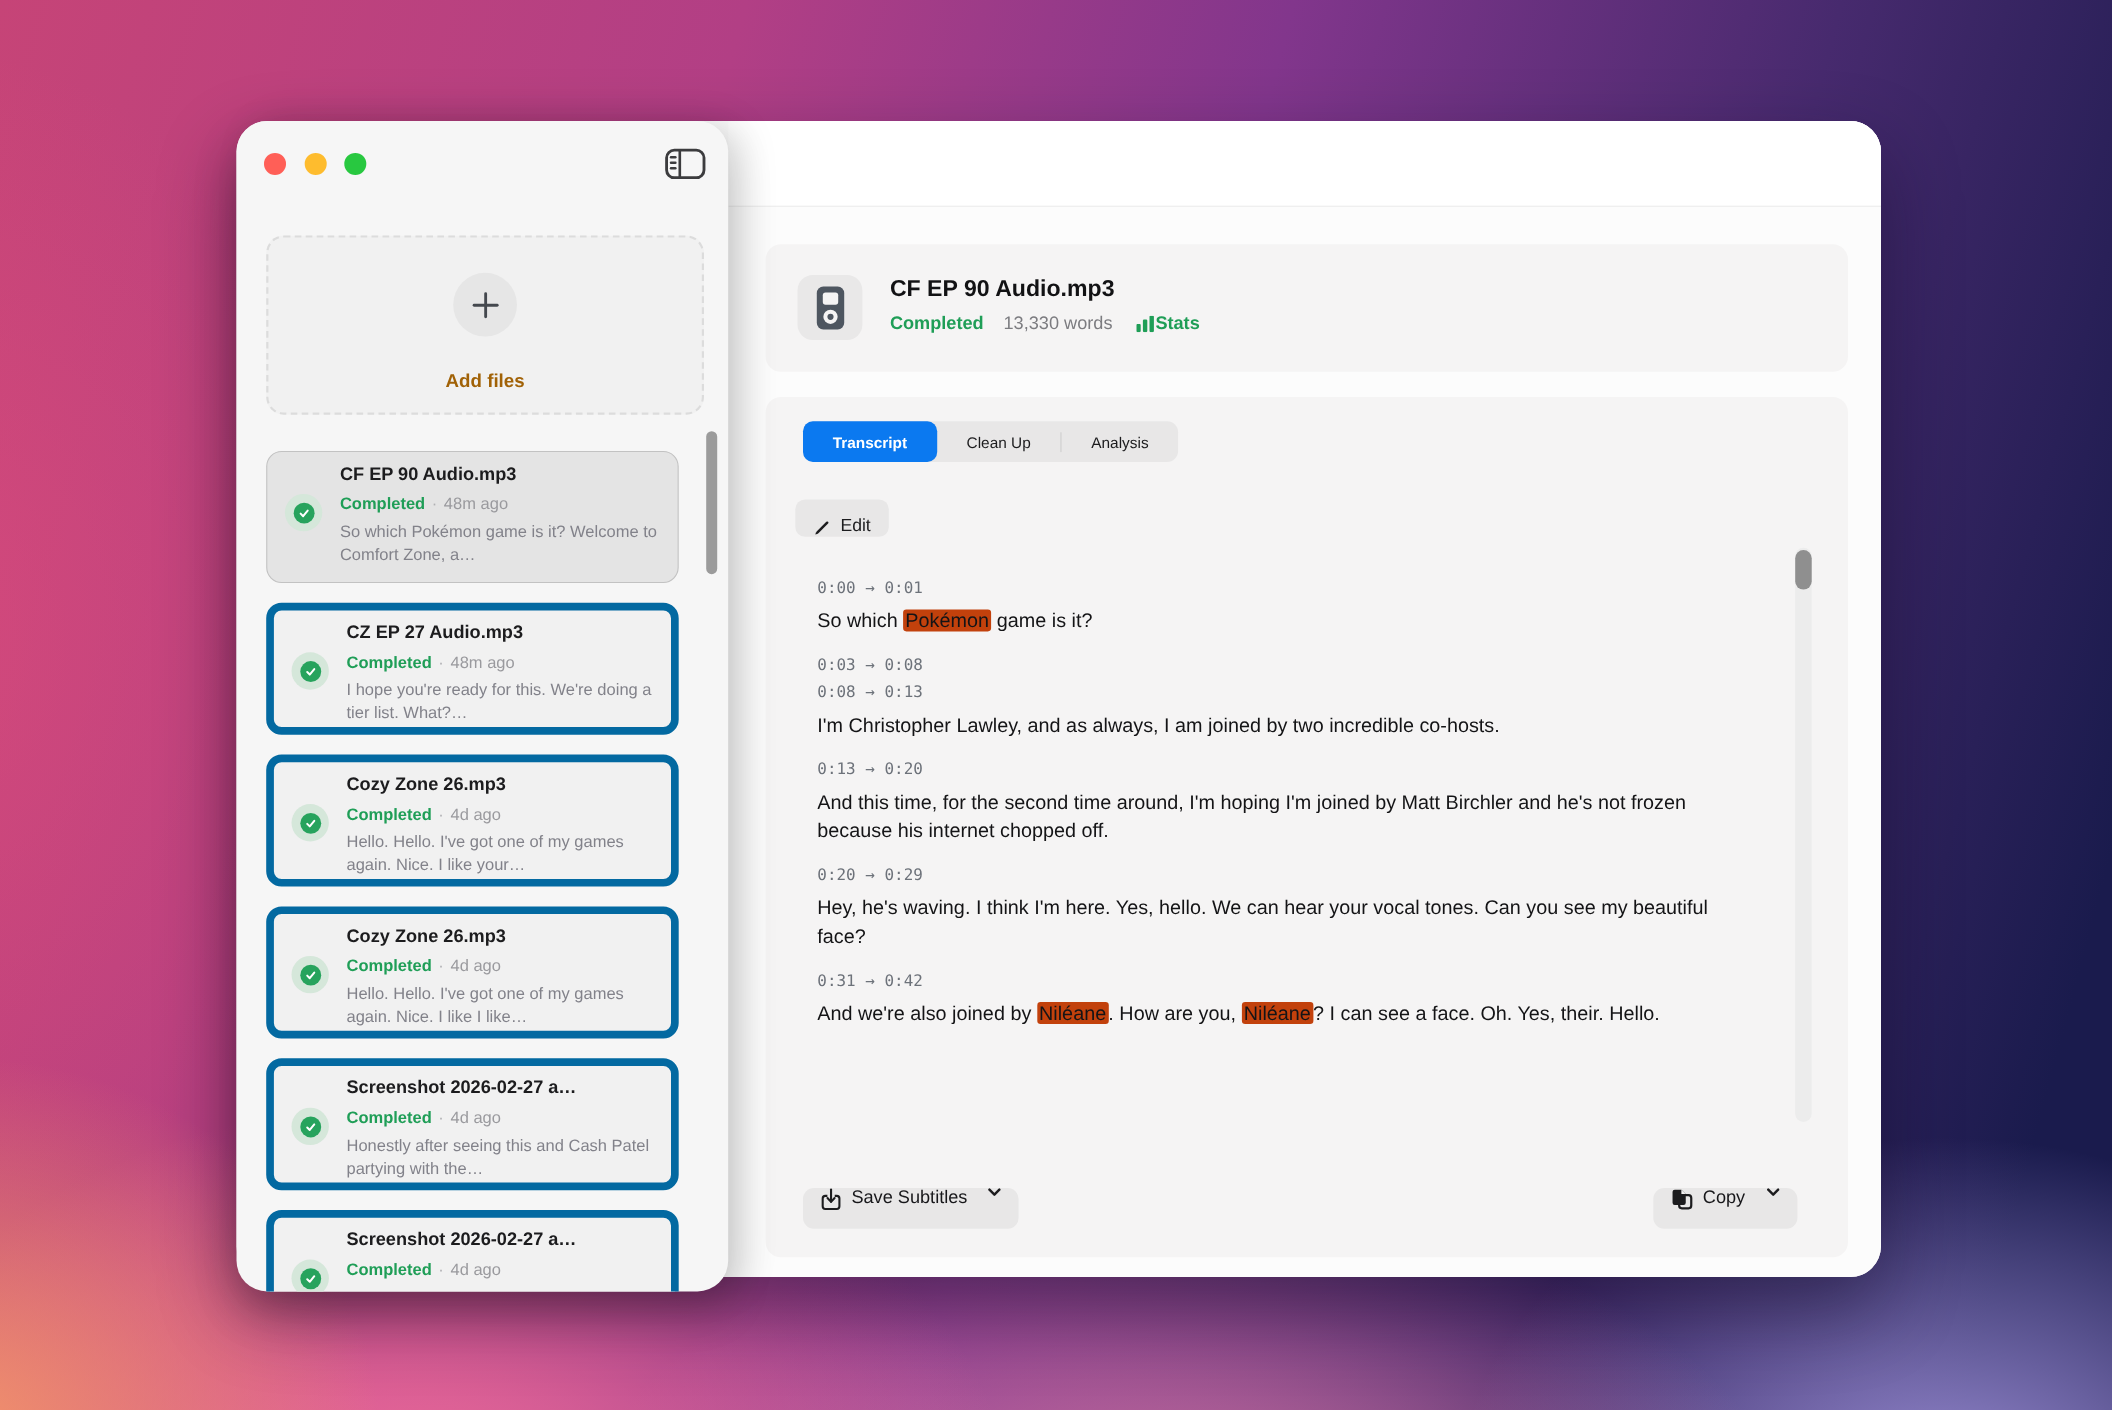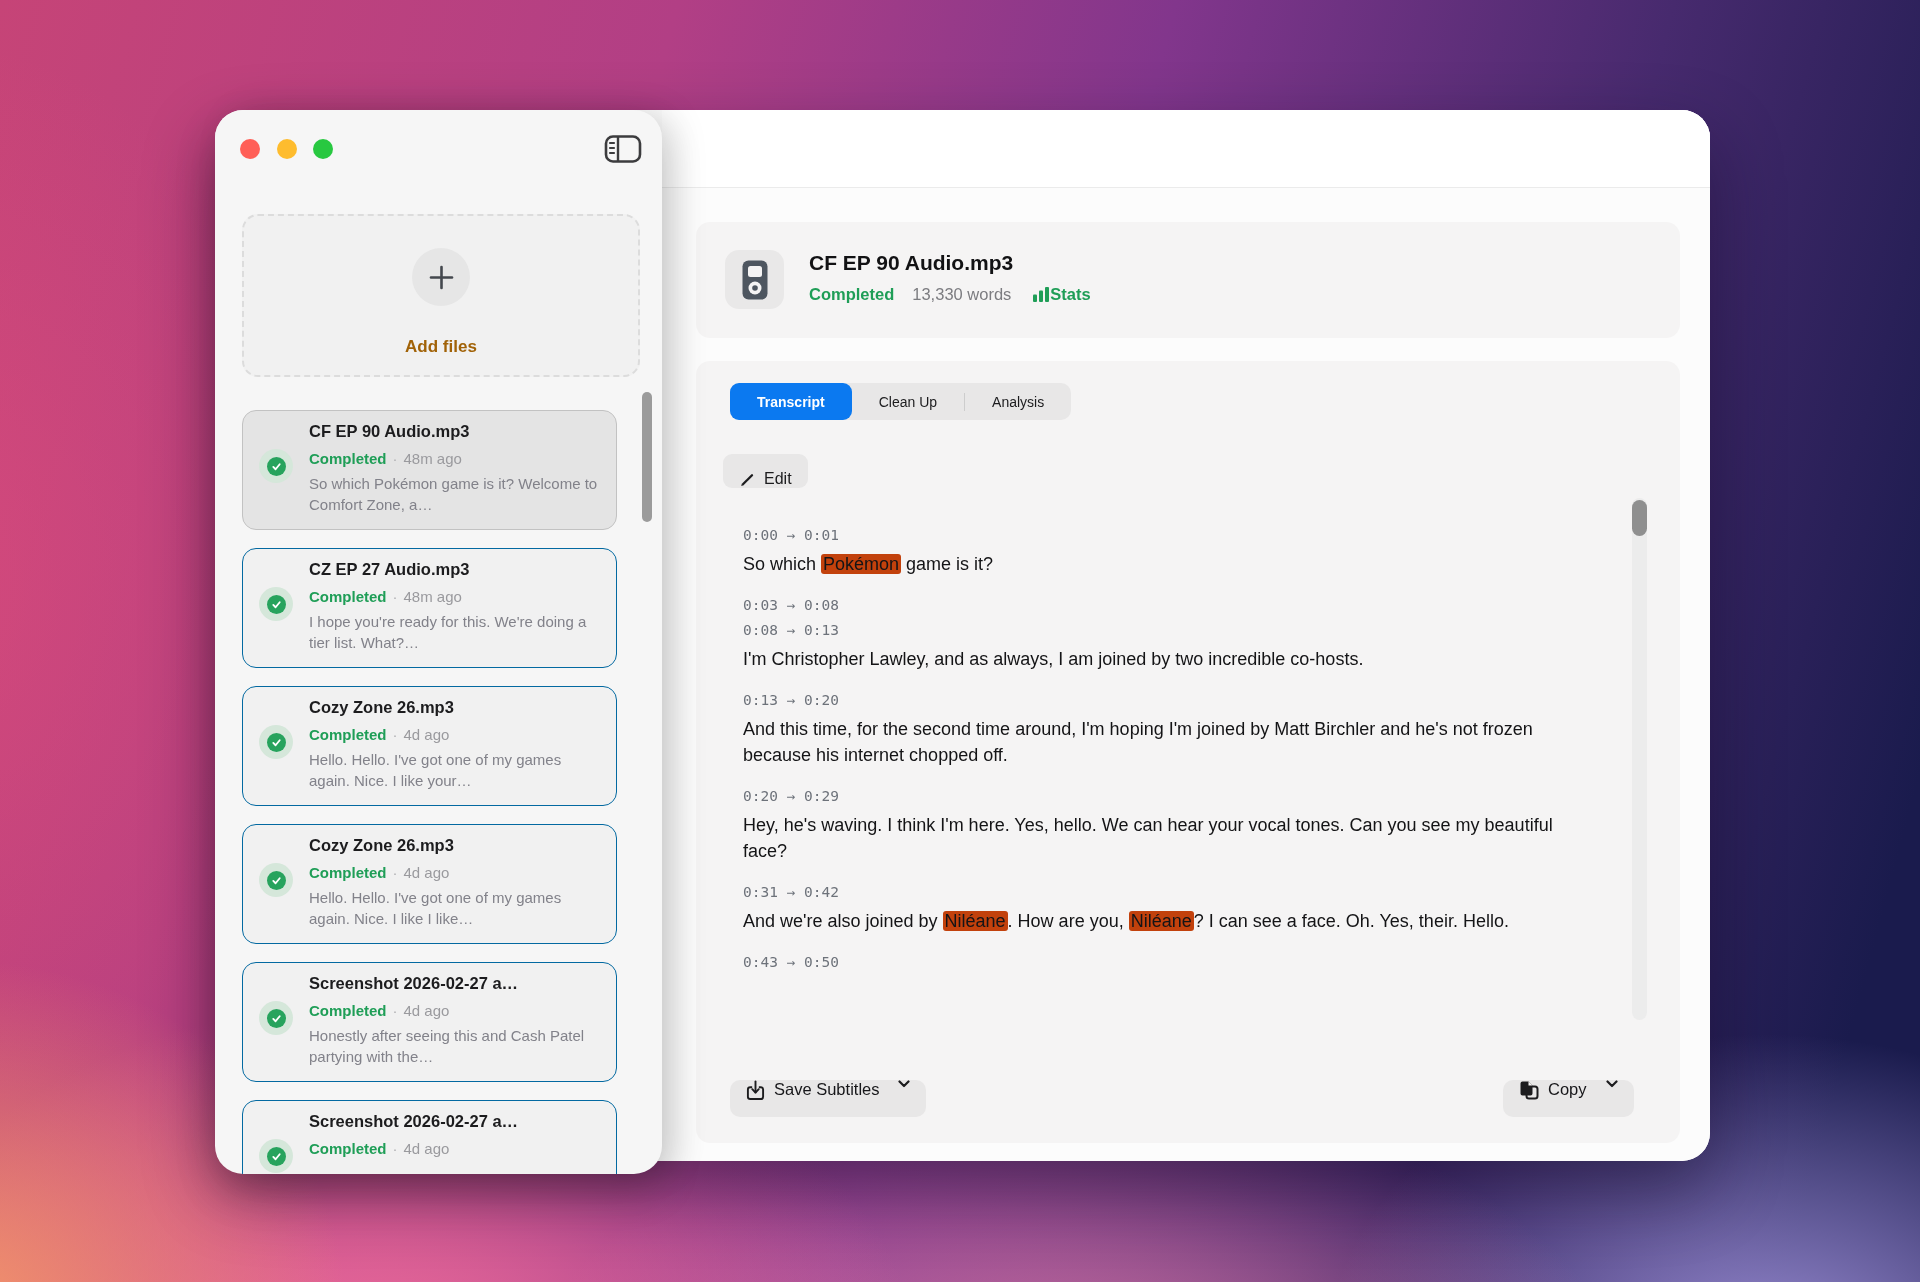--- a/index.html
+++ b/index.html
@@ -37,21 +37,21 @@
   }
   .plus-circle {
     position:absolute; left:50%; top:32px; transform:translateX(-50%);
     width:58px; height:58px; border-radius:50%; background:#e6e6e6;
     display:grid; place-items:center;
   }
   .dz-label { position:absolute; left:0; right:0; top:121px; text-align:center; font-size:17px; font-weight:bold; color:#a16207; }
   .file-list { position:absolute; left:27px; top:300px; width:375px; }
   .file-item {
     position:relative; height:120px; border-radius:14px; margin-bottom:18px;
-    background:#f1f1f1; border:1px solid #0369a1;
+    background:#f1f1f1; border:7px solid #0369a1;
   }
   .file-item.selected { background:#e4e4e4; border:1.5px solid #c2c2c2; }
   .check-ring { position:absolute; left:16px; top:38px; width:34px; height:34px; border-radius:50%; background:#d5e7da; display:grid; place-items:center; }
   .check-dot { width:19px; height:19px; border-radius:50%; background:#27a35d; display:grid; place-items:center; }
   .fi-text { position:absolute; left:66px; top:11px; right:12px; }
   .fi-title { font-size:16.5px; font-weight:bold; color:#1c1c1e; margin-bottom:9px; white-space:nowrap; overflow:hidden; }
   .fi-meta { font-size:15px; margin-bottom:6px; }
   .fi-status { color:#1f9e57; font-weight:600; }
   .fi-sep { color:#b0b0b3; margin:0 6px; }
   .fi-time { color:#9a9a9e; }
@@ -270,23 +270,20 @@
             <div class="seg-text"><span>And this time, for the second time around, I'm hoping I'm joined by Matt Birchler and he's not frozen because his internet chopped off.</span></div>
           </div>
           <div class="seg">
             <div class="seg-ts">0:20 → 0:29</div>
             <div class="seg-text"><span>Hey, he's waving. I think I'm here. Yes, hello. We can hear your vocal tones. Can you see my beautiful face?</span></div>
           </div>
           <div class="seg">
             <div class="seg-ts">0:31 → 0:42</div>
             <div class="seg-text"><span>And we're also joined by </span><span class="hl">Niléane</span><span>. How are you, </span><span class="hl">Niléane</span><span>? I can see a face. Oh. Yes, their. Hello.</span></div>
           </div>
-          <div class="seg">
-            <div class="seg-ts">0:43 → 0:50</div>
-          </div>
         </div>
 
       <div class="tx-track">
         <div class="tx-thumb"></div>
       </div>
 
       <button class="foot-btn save-btn">
         <span>
           <svg width="19" height="21" viewBox="0 0 20 22" style="display:block">
             <path d="M6.5 7.5 H4.5 a2.5 2.5 0 0 0 -2.5 2.5 v7.5 a2.5 2.5 0 0 0 2.5 2.5 h11 a2.5 2.5 0 0 0 2.5 -2.5 v-7.5 a2.5 2.5 0 0 0 -2.5 -2.5 h-2" fill="none" stroke="#1c1c1e" stroke-width="2"></path>

